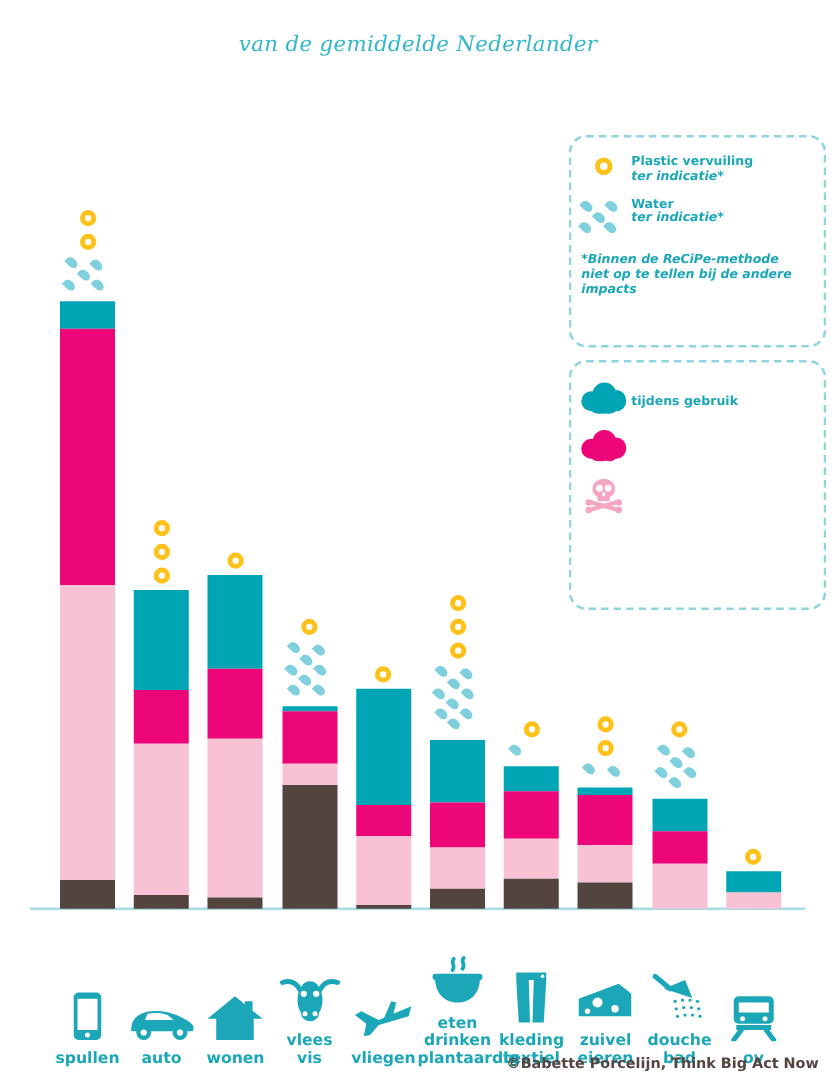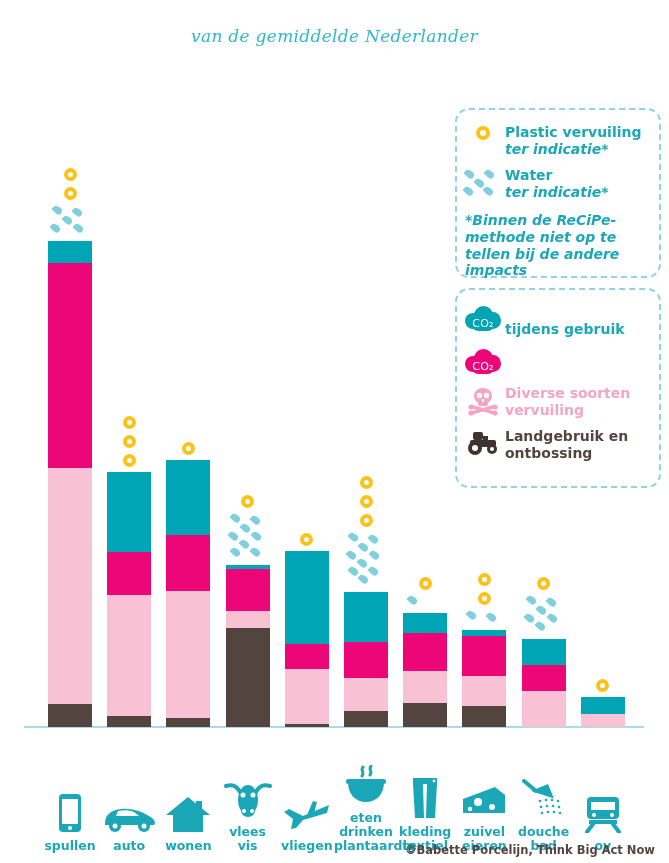--- a/index.html
+++ b/index.html
@@ -25,38 +25,38 @@
     position:absolute;
     border:2px dashed #8fd4de;
     border-radius:14px;
     box-sizing:border-box;
   }
   #legend-top{left:455px;top:108px;width:206px;height:170px;}
   #legend-bottom{left:455px;top:288px;width:206px;height:200px;}
 
   .legend-row{display:flex;align-items:flex-start;margin:0 0 10px 0;}
   .legend-icon{width:44px;flex:0 0 44px;display:flex;align-items:center;justify-content:center;padding-top:2px;}
-  .legend-text{font-size:14px;line-height:1.18;font-weight:bold;}
+  .legend-text{font-size:10px;line-height:1.18;font-weight:bold;}
   .legend-text .it{font-style:italic;font-weight:bold;display:block;}
   .legend-inner{padding:14px 8px 6px 4px;}
   .legend-inner-b{padding:14px 8px 6px 4px;}
 
   .ring{width:14px;height:14px;border-radius:50%;border:4px solid #fdc219;box-sizing:border-box;}
 
   .drop{display:block;background:#7fcfdc;
     width:7px;height:10px;border-radius:0 70% 60% 60%;
     transform:rotate(-45deg);}
   .dropgrid{position:relative;width:38px;height:30px;}
   .dropgrid .drop{position:absolute;}
 
   .co2{width:36px;height:26px;position:relative;}
   .co2 .lobe{position:absolute;border-radius:50%;}
-  .co2 .lbl{position:absolute;left:0;top:4px;width:36px;height:26px;
+  .co2 .lbl{position:absolute;left:0;top:16px;width:36px;height:26px;
     display:flex;align-items:center;justify-content:center;
-    font-size:11px;font-weight:normal;color:#ffffff;z-index:3;letter-spacing:.2px;}
+    font-size:11px;font-weight:bold;color:#ffffff;z-index:3;letter-spacing:.2px;}
 
   .skull{width:32px;height:30px;position:relative;}
   .tractor{width:34px;height:26px;position:relative;}
 
   .c-teal{color:#1ba7b8;}
 
   
   #chart{position:absolute;left:0;top:0;width:669px;height:863px;}
   .baseline{position:absolute;left:24px;top:726px;width:620px;height:2px;background:#a8dde5;}
 
@@ -154,45 +154,22 @@
             <rect x="15" y="12" width="2" height="3" fill="#ffffff"></rect>
             <rect x="3" y="21" width="26" height="3.4" rx="1.7" transform="rotate(16 16 23)"></rect>
             <rect x="3" y="21" width="26" height="3.4" rx="1.7" transform="rotate(-16 16 23)"></rect>
             <circle cx="4" cy="20" r="2.6"></circle>
               <circle cx="4" cy="26" r="2.6"></circle>
             <circle cx="28" cy="20" r="2.6"></circle>
               <circle cx="28" cy="26" r="2.6"></circle>
           </g>
         </svg>
       </div>
-      <div class="legend-text" style="color:#f4a6c0;">
-        <span>Diverse soorten</span><br>
-        <span>vervuiling</span>
-      </div>
-    </div>
-
-    <div class="legend-row">
-      <div class="legend-icon">
-        <svg class="tractor" viewBox="0 0 34 26">
-          <g fill="#3f3330">
-            <rect x="7" y="2" width="10" height="8" rx="2"></rect>
-            <rect x="4" y="10" width="26" height="7" rx="2"></rect>
-            <rect x="17" y="6" width="5" height="5"></rect>
-            <circle cx="9" cy="18" r="7"></circle>
-            <circle cx="26" cy="19" r="5"></circle>
-          </g>
-          <circle cx="9" cy="18" r="3" fill="#ffffff"></circle>
-          <circle cx="26" cy="19" r="2" fill="#ffffff"></circle>
-        </svg>
-      </div>
-      <div class="legend-text" style="color:#544440;">
-        <span>Landgebruik en</span><br>
-        <span>ontbossing</span>
-      </div>
-    </div>
+    </div>
+
 
   </div>
 </div>
 
 <div id="chart">
   <div class="baseline"></div>
   <div id="bars">
       <div class="bar-col" style="left: 48px;">
         <div class="above" style="position: relative;">
           <div class="rings">

